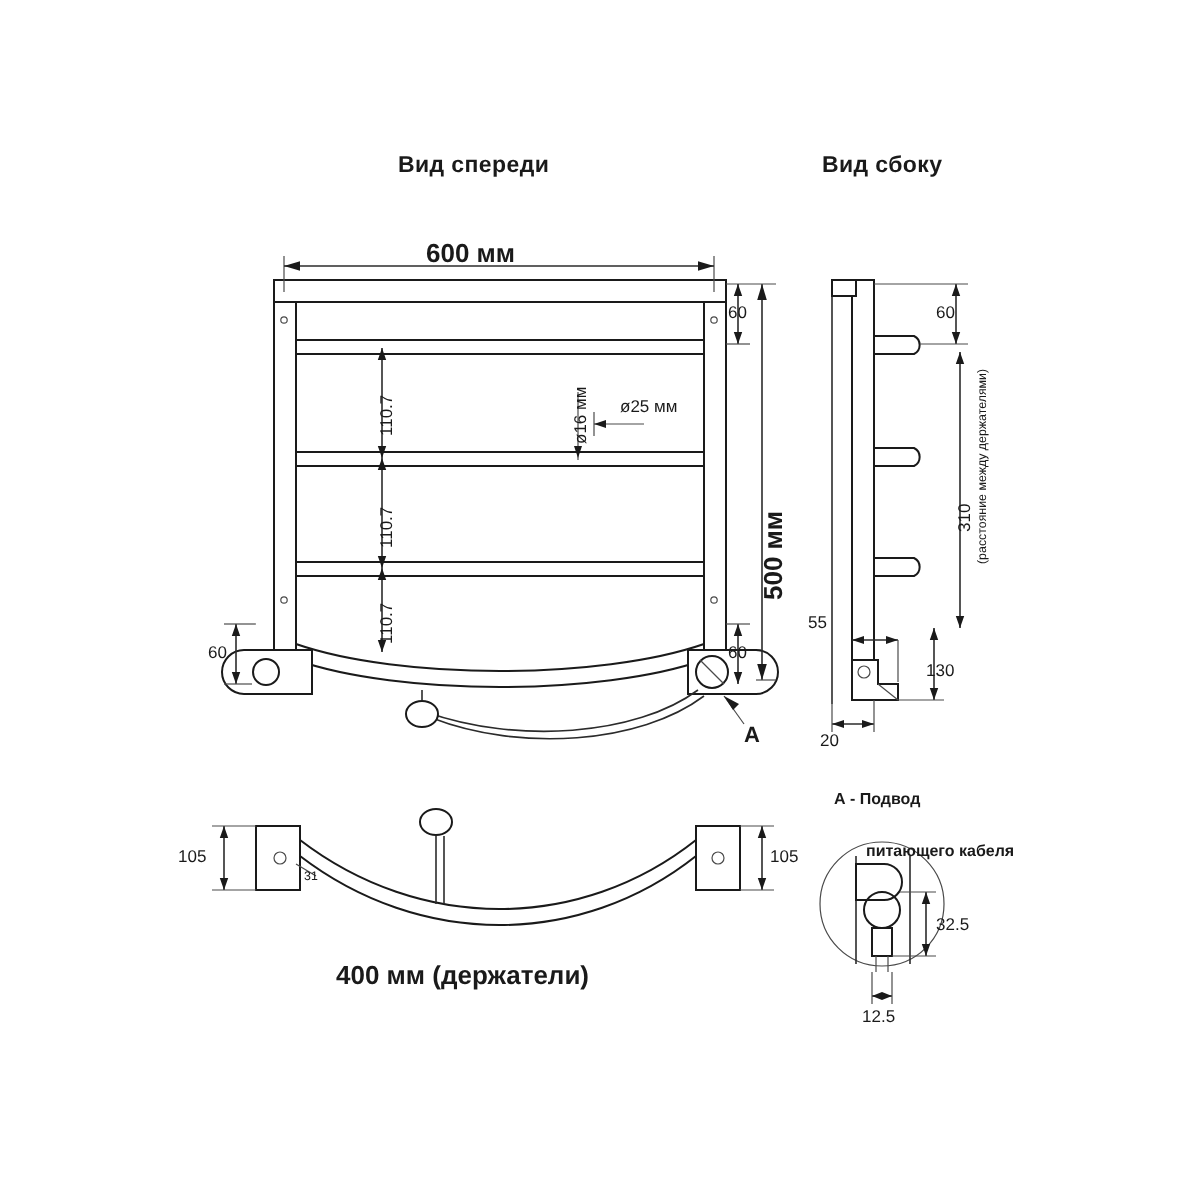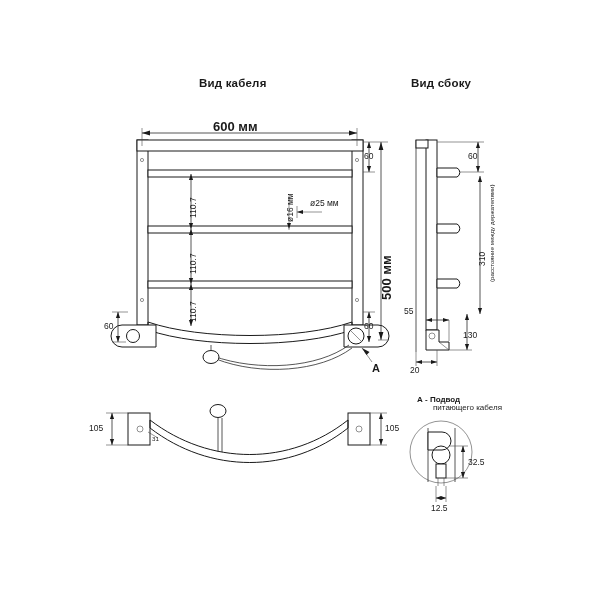--- a/index.html
+++ b/index.html
@@ -221,21 +221,21 @@
     <line class="ln-hair" x1="450" y1="446" x2="468" y2="446"></line>
     <line class="ln-hair" x1="446" y1="478" x2="468" y2="478"></line>
 
     <line class="ln-thin" x1="436" y1="498" x2="446" y2="498"></line>
     <polygon class="arrowhead" points="436,498 441,496 441,500"></polygon>
     <polygon class="arrowhead" points="446,498 441,496 441,500"></polygon>
     <line class="ln-hair" x1="436" y1="486" x2="436" y2="502"></line>
     <line class="ln-hair" x1="446" y1="486" x2="446" y2="502"></line>
   </svg>
 
-  <div class="lbl title" style="left:199px; top:78px;">Вид кабеля</div>
+  <div class="lbl title" style="left:199px; top:78px;">Вид спереди</div>
   <div class="lbl title" style="left:411px; top:78px;">Вид сбоку</div>
 
   <div class="lbl dim-big" style="left:213px; top:120px;">600 мм</div>
 
   <div class="lbl dim-big vert" style="left:380px; top:300px;">500 мм</div>
 
   <div class="lbl dim" style="left:364px; top:152px;">60</div>
   <div class="lbl dim" style="left:364px; top:322px;">60</div>
   <div class="lbl dim" style="left:104px; top:322px;">60</div>
 
@@ -251,19 +251,20 @@
   <div class="lbl dim" style="left:468px; top:152px;">60</div>
   <div class="lbl dim vert" style="left:478px; top:266px;">310</div>
   <div class="lbl tiny vert" style="left:489px; top:282px;">(расстояние между держателями)</div>
   <div class="lbl dim" style="left:404px; top:307px;">55</div>
   <div class="lbl dim" style="left:463px; top:331px;">130</div>
   <div class="lbl dim" style="left:410px; top:366px;">20</div>
 
   <div class="lbl dim" style="left:89px; top:424px;">105</div>
   <div class="lbl dim" style="left:385px; top:424px;">105</div>
   <div class="lbl tiny" style="left:152px; top:436px;">31</div>
+  <div class="lbl dim-big" style="left:168px; top:481px;">400 мм (держатели)</div>
 
   <div class="lbl" style="left:417px; top:396px; font-weight:bold; font-size:8px;">А - Подвод</div>
-  <div class="lbl" style="left:409px; top:404px; font-weight:normal; font-size:8px;padding-left:24px;">питающего кабеля</div>
+  <div class="lbl" style="left:409px; top:422px; font-weight:bold; font-size:8px;padding-left:24px;">питающего кабеля</div>
   <div class="lbl dim" style="left:468px; top:458px;">32.5</div>
   <div class="lbl dim" style="left:431px; top:504px;">12.5</div>
 
 </div>
 
 </body></html>

